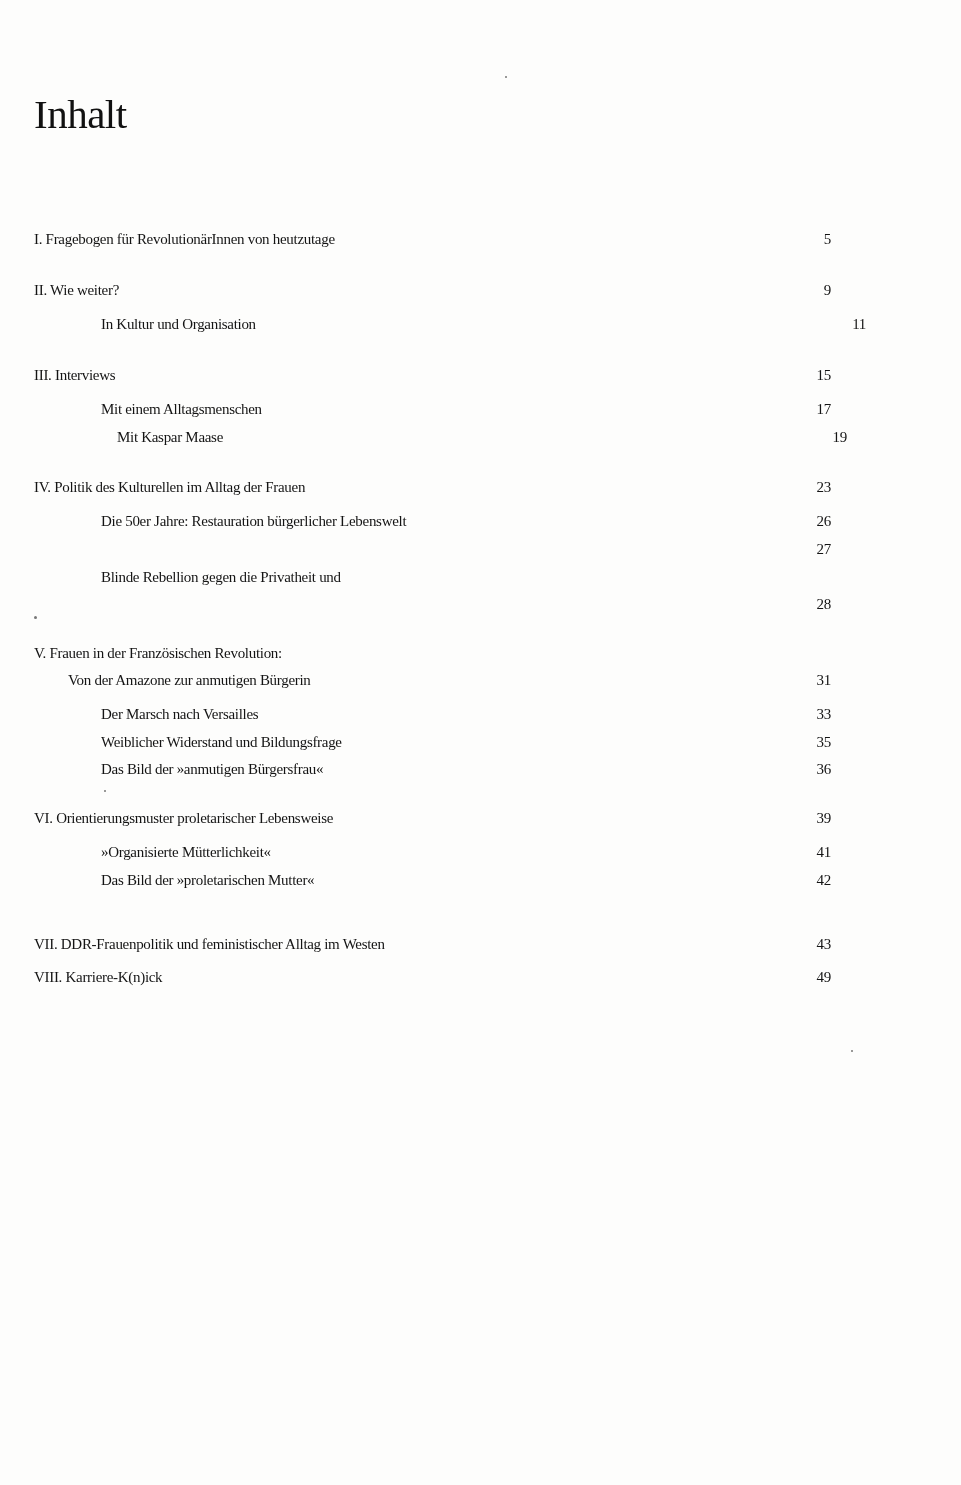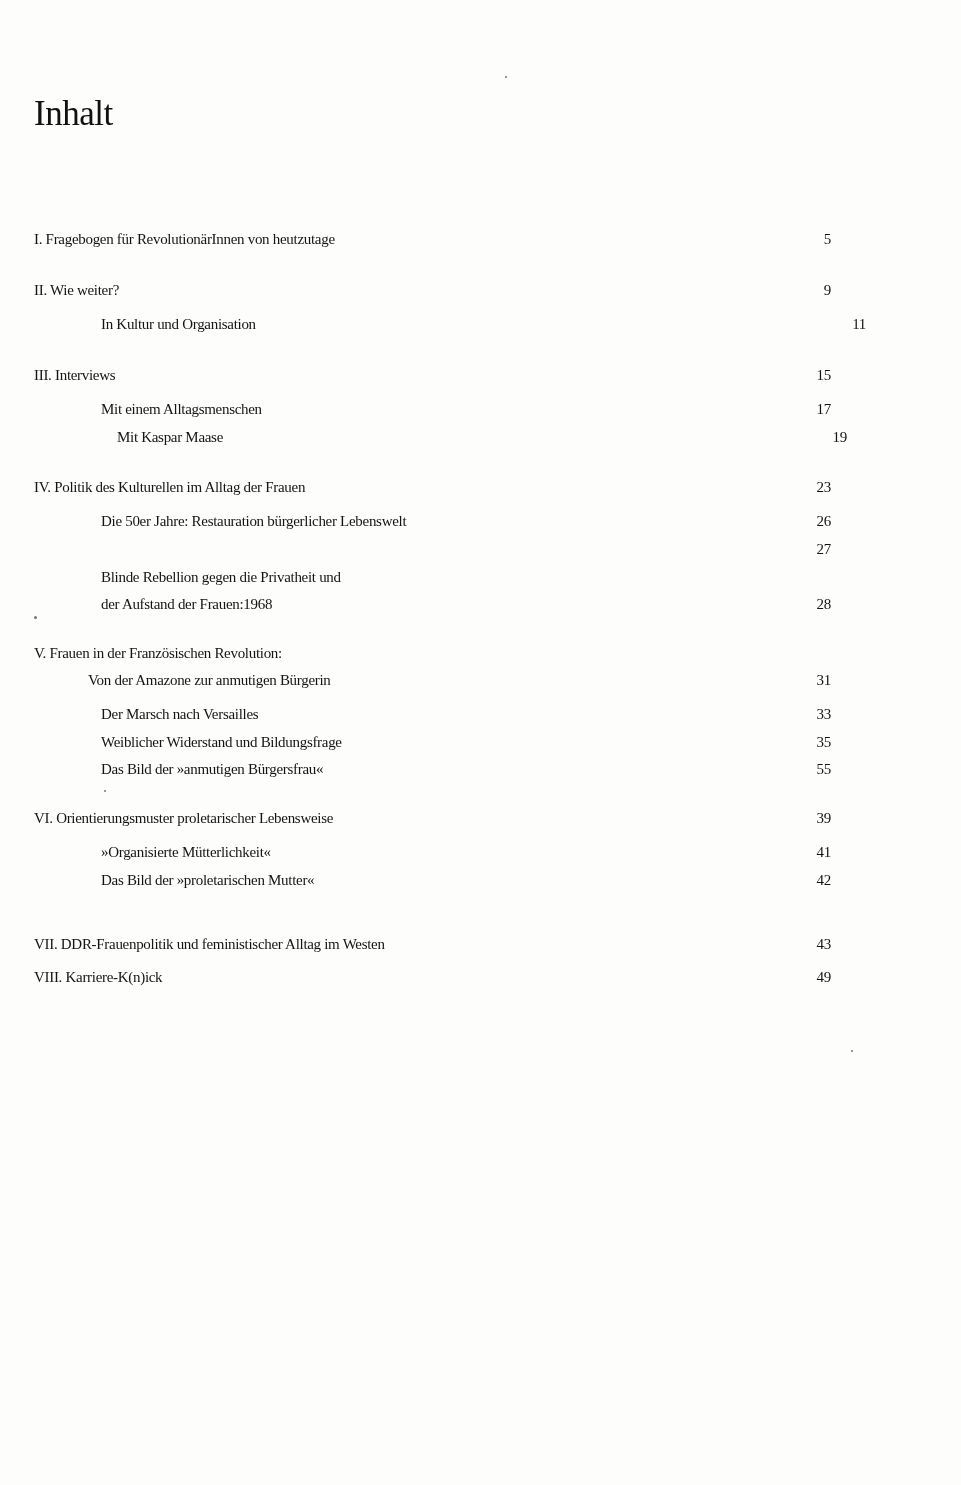--- a/index.html
+++ b/index.html
@@ -19,21 +19,21 @@
       position: absolute;
       left: 0; top: 0;
       width: 961px;
       height: 1485px;
       background: #fdfdfc;
     }
     .title {
       position: absolute;
       left: 34px;
       top: 92px;
-      font-size: 35px;
+      font-size: 41px;
       line-height: 44px;
       letter-spacing: -0.5px;
       color: #111;
       margin: 0;
       font-weight: normal;
     }
     .toc-line {
       position: absolute;
       left: 0;
       width: 961px;
@@ -48,21 +48,21 @@
       white-space: nowrap;
     }
     .toc-line .page-num {
       position: absolute;
       top: 0;
       right: 130px;
       text-align: right;
       white-space: nowrap;
     }
     .lvl-0 .text { left: 34px; }
-    .lvl-c .text { left: 68px; margin-left: 20px; }
+    .lvl-c .text { left: 68px; }
     .lvl-1 .text { left: 101px; }
     .speck {
       position: absolute;
       background: #777;
       border-radius: 50%;
     }
   </style>
 </head>
 <body>
 
@@ -108,21 +108,20 @@
       <span class="page-num">26</span>
     </div>
     <div class="toc-line lvl-1" style="top:534px;">
       <span class="page-num">27</span>
     </div>
     <div class="toc-line lvl-1" style="top:562px;">
       <span class="text">Blinde Rebellion gegen die Privatheit und</span>
       <span class="page-num"></span>
     </div>
     <div class="toc-line lvl-1" style="top:589px;">
-      <span class="text">der Aufstand der Frauen:1968</span>
       <span class="page-num">28</span>
     </div>
 
     <div class="toc-line lvl-0" style="top:638px;">
       <span class="text">V. Frauen in der Französischen Revolution:</span>
       <span class="page-num"></span>
     </div>
     <div class="toc-line lvl-c" style="top:665px;">
       <span class="text">Von der Amazone zur anmutigen Bürgerin</span>
       <span class="page-num">31</span>
@@ -130,21 +129,21 @@
     <div class="toc-line lvl-1" style="top:699px;">
       <span class="text">Der Marsch nach Versailles</span>
       <span class="page-num">33</span>
     </div>
     <div class="toc-line lvl-1" style="top:727px;">
       <span class="text">Weiblicher Widerstand und Bildungsfrage</span>
       <span class="page-num">35</span>
     </div>
     <div class="toc-line lvl-1" style="top:754px;">
       <span class="text">Das Bild der »anmutigen Bürgersfrau«</span>
-      <span class="page-num">55</span>
+      <span class="page-num">36</span>
     </div>
 
     <div class="toc-line lvl-0" style="top:803px;">
       <span class="text">VI. Orientierungsmuster proletarischer Lebensweise</span>
       <span class="page-num">39</span>
     </div>
     <div class="toc-line lvl-1" style="top:837px;">
       <span class="text">»Organisierte Mütterlichkeit«</span>
       <span class="page-num">41</span>
     </div>

